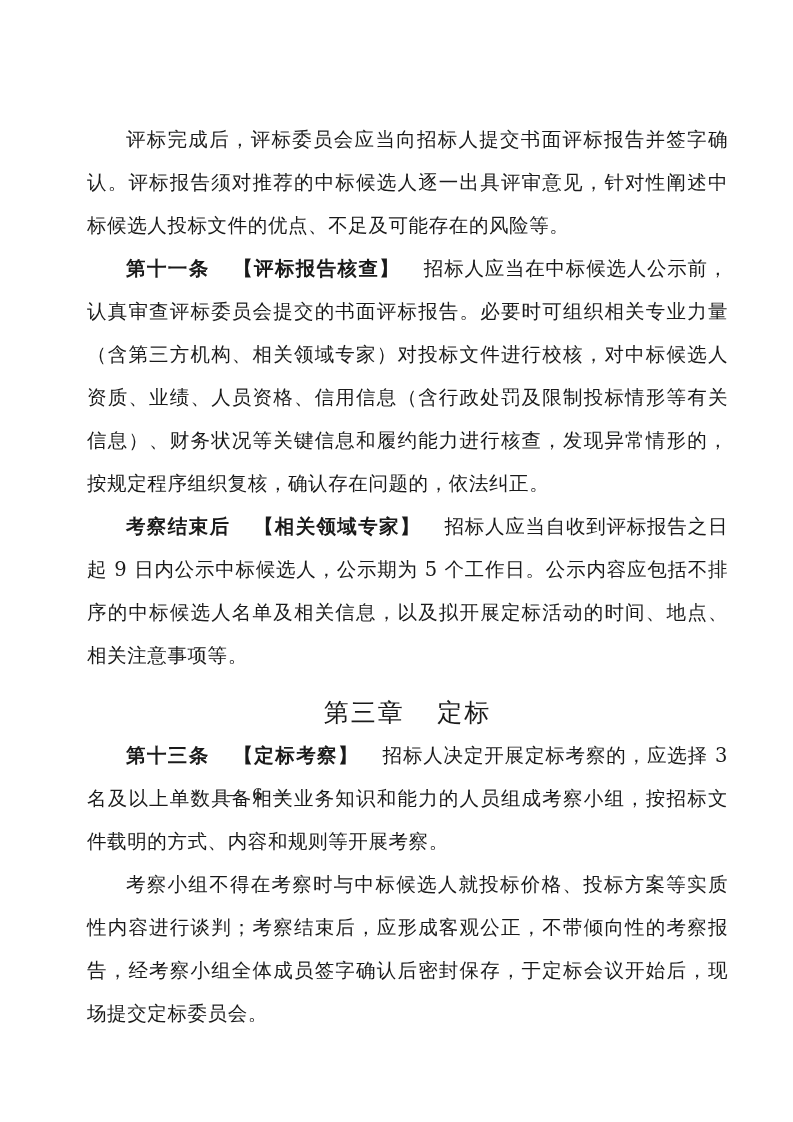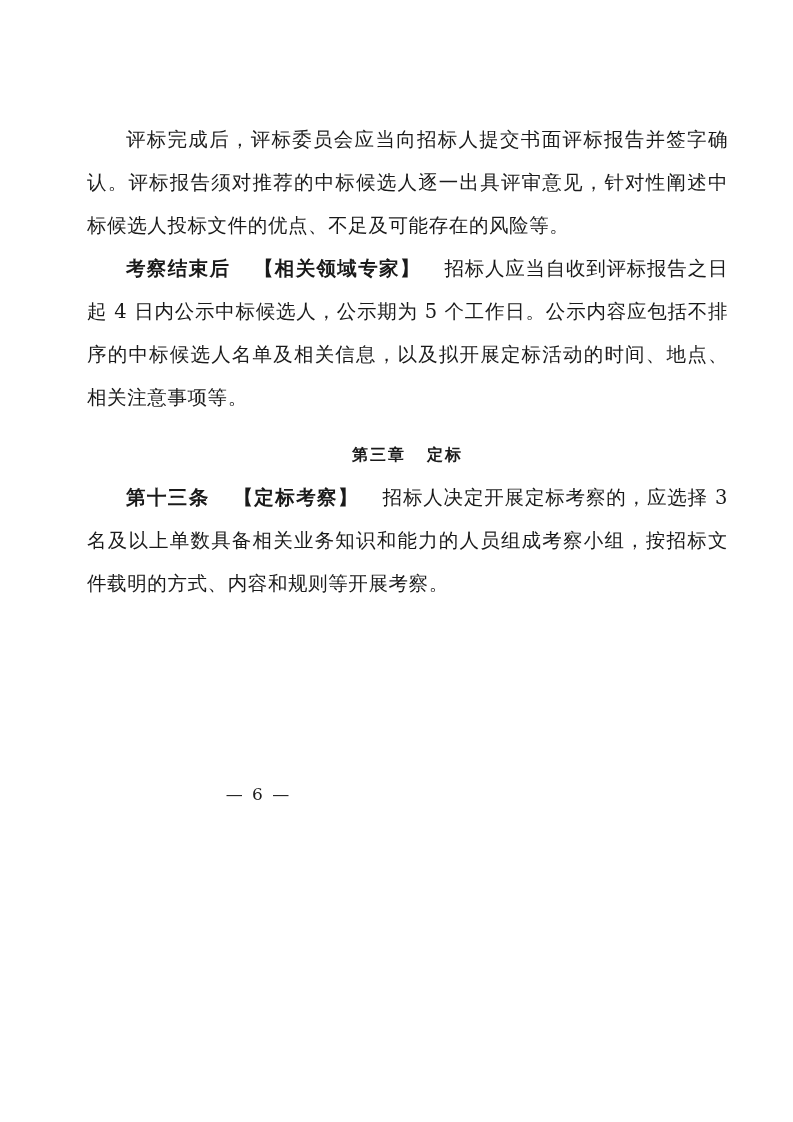--- a/index.html
+++ b/index.html
@@ -43,22 +43,22 @@
     font-weight: bold;
     letter-spacing: 1.2px;
   }
   .gap-after-title {
     display: inline-block;
     width: 1.2em;
   }
   .chapter-heading {
     margin: 0;
     text-align: center;
-    font-size: 16px;
-    font-weight: bold;
+    font-size: 25px;
+    font-weight: normal;
     line-height: 43px;
     letter-spacing: 2px;
     padding-top: 14px;
   }
   .chapter-heading .chapter-gap {
     display: inline-block;
     width: 1.3em;
   }
   .page-number {
     position: absolute;
@@ -78,25 +78,27 @@
 </style>
 </head>
 <body>
 
 <div class="page">
 
   <div class="body-text">
 
     <p class="para">评标完成后，评标委员会应当向招标人提交书面评标报告并签字确认。评标报告须对推荐的中标候选人逐一出具评审意见，针对性阐述中标候选人投标文件的优点、不足及可能存在的风险等。</p>
 
+    <p class="para"><span class="heading-run">第十一条</span><span class="gap-after-title"></span><span class="bracket-title">【评标报告核查】</span><span class="gap-after-title"></span><span>招标人应当在中标候选人公示前，认真审查评标委员会提交的书面评标报告。必要时可组织相关专业力量（含第三方机构、相关领域专家）对投标文件进行校核，对中标候选人资质、业绩、人员资格、信用信息（含行政处罚及限制投标情形等有关信息）、财务状况等关键信息和履约能力进行核查，发现异常情形的，按规定程序组织复核，确认存在问题的，依法纠正。</span></p>
 
-    <p class="para"><span class="heading-run">考察结束后</span><span class="gap-after-title"></span><span class="bracket-title">【相关领域专家】</span><span class="gap-after-title"></span><span>招标人应当自收到评标报告之日起 4 日内公示中标候选人，公示期为 5 个工作日。公示内容应包括不排序的中标候选人名单及相关信息，以及拟开展定标活动的时间、地点、相关注意事项等。</span></p>
+    <p class="para"><span class="heading-run">考察结束后</span><span class="gap-after-title"></span><span class="bracket-title">【相关领域专家】</span><span class="gap-after-title"></span><span>招标人应当自收到评标报告之日起 9 日内公示中标候选人，公示期为 5 个工作日。公示内容应包括不排序的中标候选人名单及相关信息，以及拟开展定标活动的时间、地点、相关注意事项等。</span></p>
 
     <p class="chapter-heading"><span>第三章</span><span class="chapter-gap"></span><span>定标</span></p>
 
     <p class="para"><span class="heading-run">第十三条</span><span class="gap-after-title"></span><span class="bracket-title">【定标考察】</span><span class="gap-after-title"></span><span>招标人决定开展定标考察的，应选择 3 名及以上单数具备相关业务知识和能力的人员组成考察小组，按招标文件载明的方式、内容和规则等开展考察。</span></p>
 
+    <p class="para">考察小组不得在考察时与中标候选人就投标价格、投标方案等实质性内容进行谈判；考察结束后，应形成客观公正，不带倾向性的考察报告，经考察小组全体成员签字确认后密封保存，于定标会议开始后，现场提交定标委员会。</p>
 
   </div>
 
   <div class="page-number"><span class="pn-inner">— 6 —</span></div>
 
 </div>
 
 </body></html>

